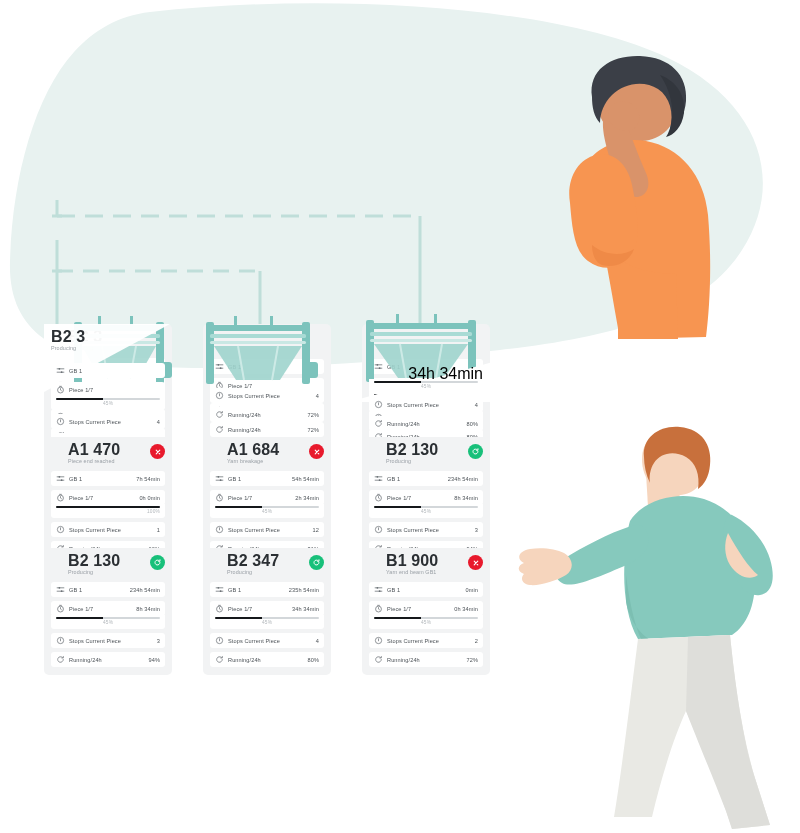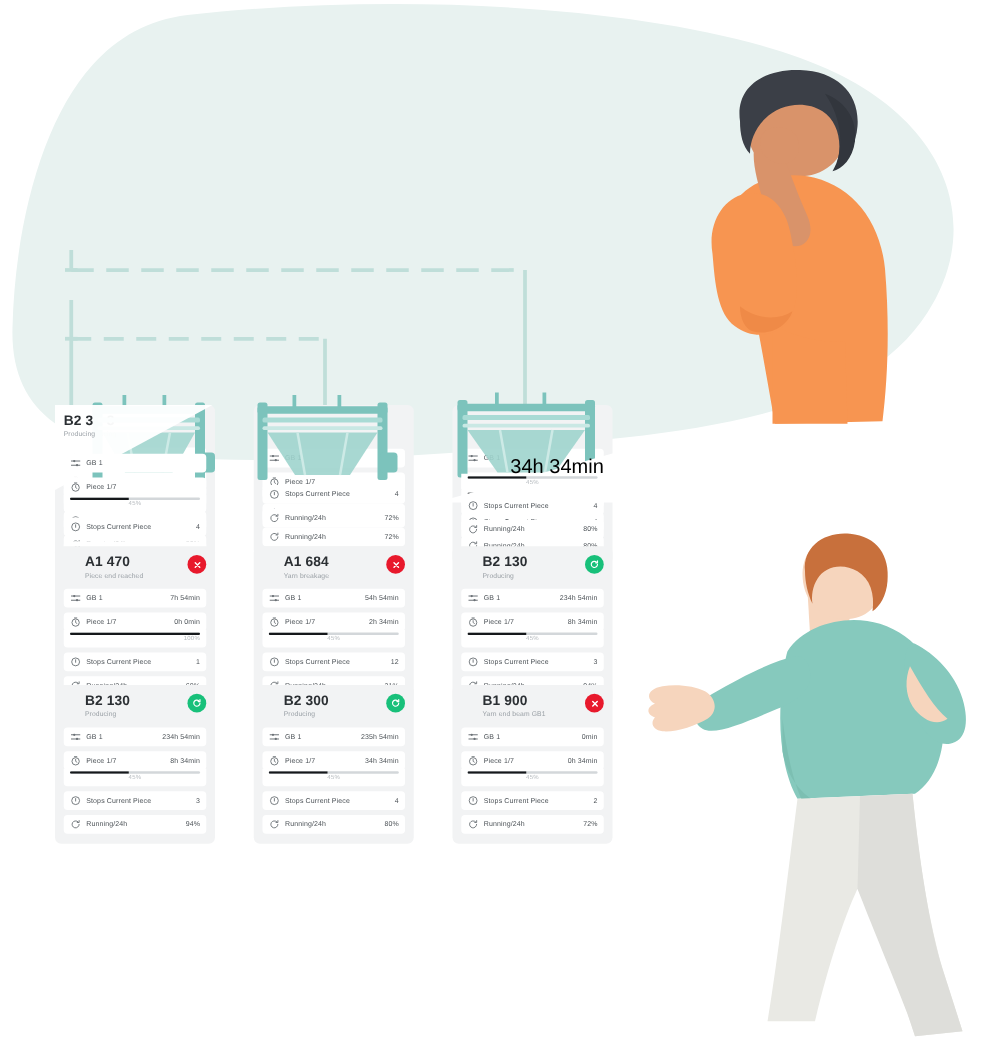--- a/index.html
+++ b/index.html
@@ -21,21 +21,21 @@
   .card{
     position:absolute;
     width:128px;
     background:#f2f3f4;
     border-radius:5px;
     padding:7px 7px 8px 7px;
     box-sizing:border-box;
   }
   .card-head{position:relative;height:23px;margin-left:17px;}
   .card-title{
-    font-size:11px;font-weight:700;color:#2b2f33;letter-spacing:.1px;
+    font-size:16px;font-weight:700;color:#2b2f33;letter-spacing:.1px;
     line-height:12px;
   }
   .card-sub{
     font-size:5.4px;color:#9aa0a6;line-height:8px;margin-top:1px;letter-spacing:.1px;
   }
   .badge{
     position:absolute;right:0;top:0;width:15px;height:15px;border-radius:50%;
     display:flex;align-items:center;justify-content:center;
   }
   .badge.err{background:#e8192c;}
@@ -682,21 +682,21 @@
             <path d="M13 2.6V5.3h-2.7" fill="none" stroke="#6b7176" stroke-width="1.3" stroke-linecap="round"></path>
           </svg>
       </span>
       <span class="lbl">Running/24h</span>
       <span class="val">94%</span>
     </div>
   </div>
 
   <div class="card" id="card-b2-347" style="left:203px;top:548px;z-index:5;">
     <div class="card-head">
-      <div class="card-title">B2 300</div>
+      <div class="card-title">B2 347</div>
       <div class="card-sub">Producing</div>
       <div class="badge ok">
         <svg width="9" height="9" viewBox="0 0 16 16">
             <path d="M12.4 8a4.4 4.4 0 1 1-1.4-3.2" fill="none" stroke="#ffffff" stroke-width="1.7" stroke-linecap="round"></path>
             <path d="M12.4 3.1V5.8H9.8" fill="none" stroke="#ffffff" stroke-width="1.7" stroke-linecap="round" stroke-linejoin="round"></path>
           </svg>
       </div>
     </div>
     <div class="row">
       <span class="ico">

